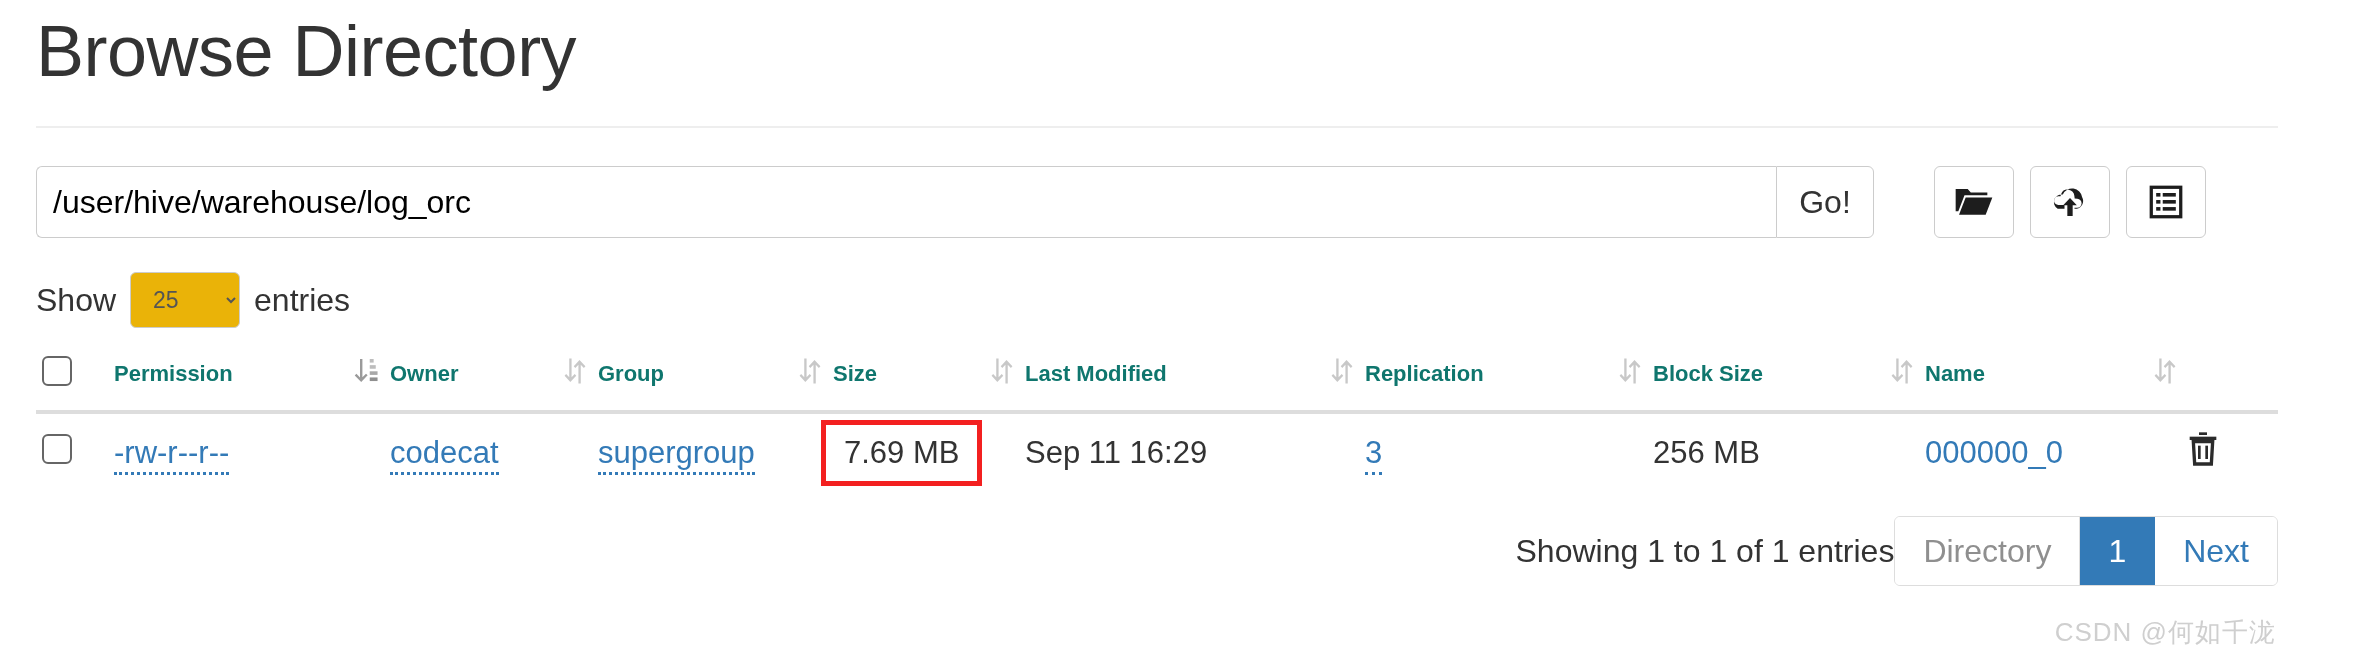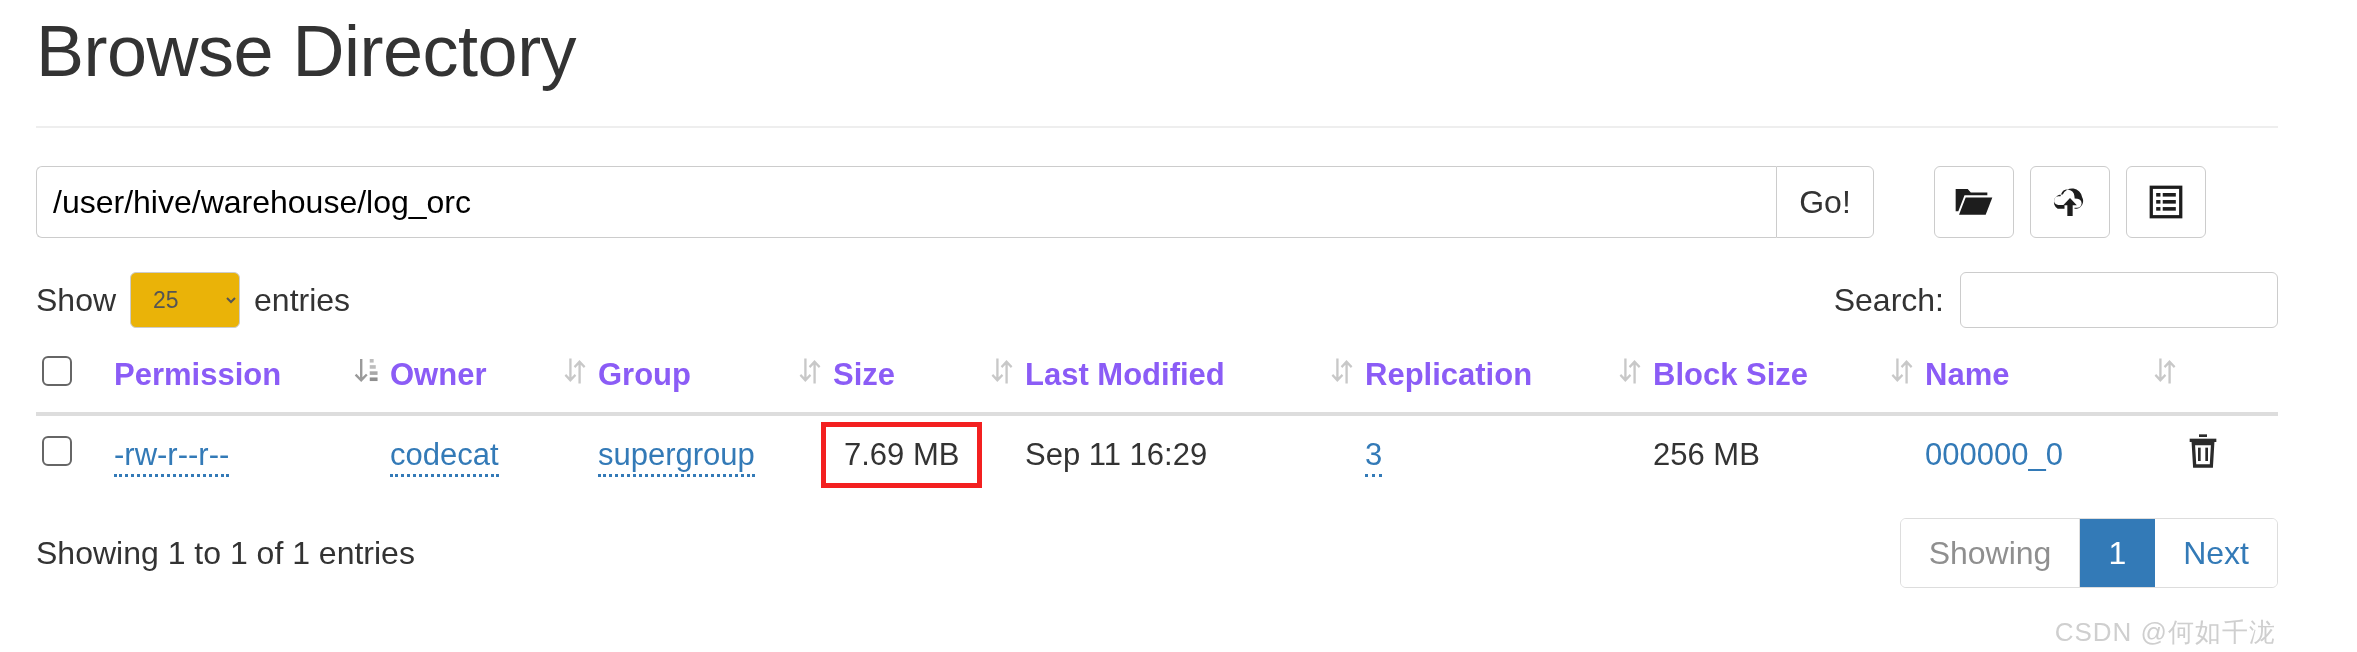--- a/index.html
+++ b/index.html
@@ -144,23 +144,23 @@
 
   
   table.files {
     width: 100%;
     border-collapse: collapse;
     margin-top: 20px;
     table-layout: fixed;
   }
   table.files thead th {
     text-align: left;
-    font-size: 31px;
+    font-size: 22px;
     font-weight: bold;
-    color: #8b5cf6;
+    color: #0f766e;
     padding: 8px 6px 18px 6px;
     border-bottom: 4px solid #dddddd;
     vertical-align: middle;
     white-space: nowrap;
   }
   table.files tbody td {
     font-size: 31px;
     color: #333333;
     padding: 18px 6px;
     vertical-align: middle;
@@ -226,23 +226,22 @@
     border: 0;
     padding: 0;
     cursor: pointer;
     display: inline-flex;
   }
 
   
   .table-footer {
     display: flex;
     align-items: center;
-    justify-content: space-between;
+    justify-content: flex-end;
     margin-top: 24px;
-    gap: 19px;
   }
   .dt-info {
     font-size: 32px;
     color: #333333;
   }
   .pagination {
     display: flex;
     border: 1px solid #dddddd;
     border-radius: 6px;
     overflow: hidden;
@@ -325,24 +324,20 @@
 
   <div class="table-controls">
     <div class="length-box">
       <span class="lbl">Show</span>
       <select class="length-select">
         <option>25</option>
       </select>
       <span class="lbl">entries</span>
     </div>
 
-    <div class="filter-box">
-      <span>Search:</span>
-      <input class="search-input" type="text" value="" style="">
-    </div>
   </div>
 
   <table class="files">
     <colgroup>
       <col class="col-check">
         <col class="col-perm">
         <col class="col-owner">
       <col class="col-group">
         <col class="col-size">
         <col class="col-mod">
@@ -504,20 +499,20 @@
             </span>
           </button>
         </td>
       </tr>
     </tbody>
   </table>
 
   <div class="table-footer">
     <div class="dt-info">Showing 1 to 1 of 1 entries</div>
     <div class="pagination">
-      <span class="pg disabled">Showing</span>
+      <span class="pg disabled">Directory</span>
       <span class="pg active">1</span>
       <span class="pg">Next</span>
     </div>
   </div>
 
   <div class="watermark">CSDN @何如千泷</div>
 </div>
 
 </body></html>

